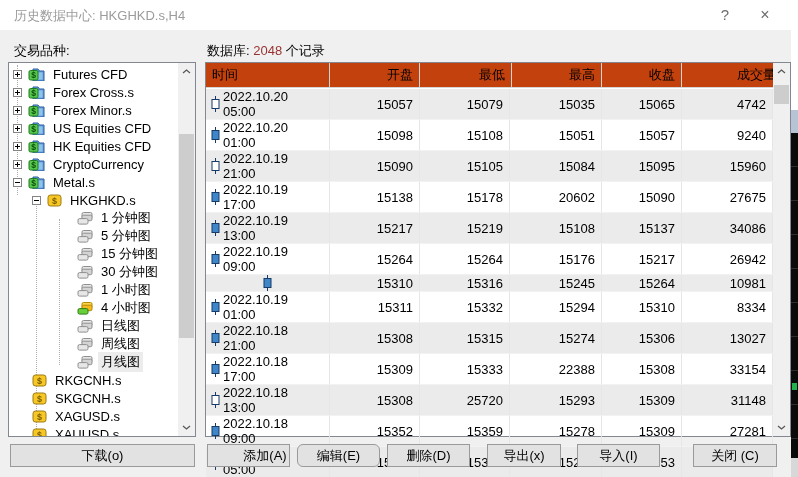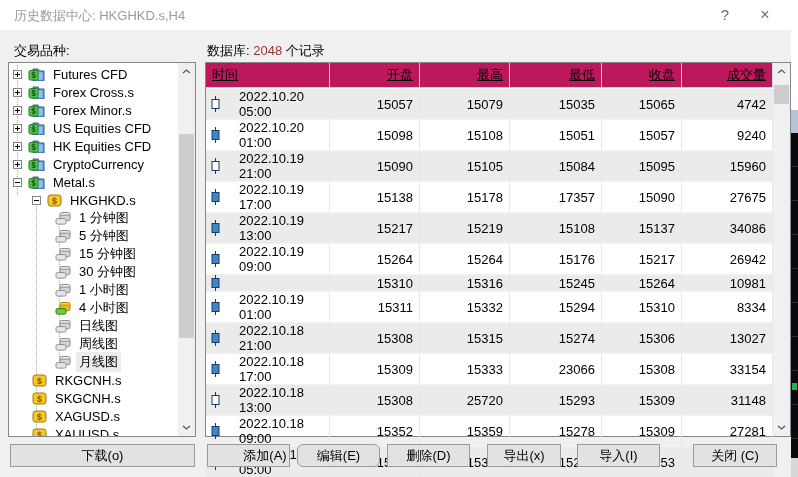--- a/index.html
+++ b/index.html
@@ -29,41 +29,41 @@
   .sarrow  { position:absolute; left:0; width:17px; height:17px; display:flex; align-items:center; justify-content:center; }
   .sarrow.up { top:0; } .sarrow.down { bottom:0; }
   .sthumb  { position:absolute; left:1px; width:15px; background:#cdcdcd; }
   .tree-thumb  { top:71px;  height:204px; }
   .table-thumb { top:22px;  height:19px; }
   
   .tree-items { position:absolute; left:0; top:2px; right:17px; bottom:0; overflow:hidden; }
   .tree-row { height:18px; display:flex; align-items:center; position:relative; white-space:nowrap; }
   .tree-row.lv1 { padding-left:4px; }
   .tree-row.lv2 { padding-left:23px; }
-  .tree-row.lv3 { padding-left:46px; }
+  .tree-row.lv3 { padding-left:68px; }
   .expand { width:9px; height:9px; margin-right:6px; flex:none; display:flex; }
   .ticon  { margin-right:5px; flex:none; display:flex; align-items:center; }
   .tlabel { padding:1px 3px; }
   .tree-row.selected .tlabel { background:#ececec; }
   .guide { position:absolute; border-left:1px dotted #aeaeae; width:0; }
   .g1 { left:8px;  top:0px;   height:130px; }
   .g2 { left:27px; top:136px; height:236px; }
   .g3 { left:50px; top:154px; height:146px; }
   
-  .thead { position:absolute; left:0; top:0; right:17px; height:25px; display:flex; background:#be185d;
-           border-bottom:1px solid #d4d4d4;text-decoration:underline; }
+  .thead { position:absolute; left:0; top:0; right:7px; height:25px; display:flex; background:#c2410c;
+           border-bottom:1px solid #d4d4d4; }
   .hcell { height:100%; display:flex; align-items:center; justify-content:flex-end;
            padding-right:6px; border-right:1px solid #d4d4d4; font-size:13px; }
   .hcell.first { justify-content:flex-start; padding-left:6px; }
   .tbody { position:absolute; left:0; top:26px; right:17px; bottom:0; display:flex; flex-direction:column; }
   .trow  { flex:1; display:flex; border-bottom:1px solid #f2f2f2; }
   .trow.odd { background:#ebebeb; }
   .tcell { display:flex; align-items:center; justify-content:flex-end; padding-right:6px;
            border-right:1px solid #e6e6e6; font-size:13px; }
-  .tcell.time { justify-content:space-between; padding-left:5px; gap:19px; }
+  .tcell.time { justify-content:center; padding-left:5px; gap:3px; }
   .c-time{width:124px;} .c-open{width:90px;} .c-high{width:90px;} .c-low{width:92px;}
   .c-close{width:80px;} .c-vol{flex:1;}
   
   .btn { position:absolute; top:444px; height:23px; background:#e2e2e2; border:1px solid #9a9a9a;
          font-size:13px; text-align:center; line-height:21px; color:#000; cursor:default; }
   .btn-download{left:10px;width:185px;} .btn-add{left:207px;width:83px;padding-left:33px;}
   .btn-edit{left:297px;width:83px;border-radius:6px;}    .btn-delete{left:387px;width:83px;}
   .btn-export{left:487px;width:74px;}  .btn-import{left:577px;width:83px;}
   .btn-close{left:693px;width:84px;}
   
@@ -371,22 +371,22 @@
           <polyline points="1,1 4.5,4 8,1" fill="none" stroke="#555" stroke-width="1.2"></polyline>
         </svg>
     </div>
   </div>
 </div>
 
 <div class="panel table-panel">
   <div class="thead" id="thead">
       <div class="hcell c-time first">时间</div>
       <div class="hcell c-open">开盘</div>
+      <div class="hcell c-low">最低</div>
       <div class="hcell c-high">最高</div>
-      <div class="hcell c-low">最低</div>
       <div class="hcell c-close">收盘</div>
       <div class="hcell c-vol">成交量</div>
     </div>
   <div class="tbody" id="tbody">
       <div class="trow odd">
         <div class="tcell time c-time">
           <span style="display: flex;">
             <svg width="9" height="16" viewBox="0 0 9 16">
               <line x1="4.5" y1="0" x2="4.5" y2="16" stroke="#173a66"></line>
               <rect x="1" y="3.5" width="7" height="9" fill="#ffffff" stroke="#173a66"></rect>
@@ -437,21 +437,21 @@
           <span style="display: flex;">
             <svg width="9" height="16" viewBox="0 0 9 16">
               <line x1="4.5" y1="0" x2="4.5" y2="16" stroke="#173a66"></line>
               <rect x="1" y="3.5" width="7" height="9" fill="#3f86c9" stroke="#173a66"></rect>
             </svg>
           </span>
           <span>2022.10.19 17:00</span>
         </div>
         <div class="tcell c-open">15138</div>
         <div class="tcell c-high">15178</div>
-        <div class="tcell c-low">17357</div>
+        <div class="tcell c-low">20602</div>
         <div class="tcell c-close">15090</div>
         <div class="tcell c-vol">27675</div>
       </div>
       <div class="trow odd">
         <div class="tcell time c-time">
           <span style="display: flex;">
             <svg width="9" height="16" viewBox="0 0 9 16">
               <line x1="4.5" y1="0" x2="4.5" y2="16" stroke="#173a66"></line>
               <rect x="1" y="3.5" width="7" height="9" fill="#3f86c9" stroke="#173a66"></rect>
             </svg>
@@ -532,21 +532,21 @@
           <span style="display: flex;">
             <svg width="9" height="16" viewBox="0 0 9 16">
               <line x1="4.5" y1="0" x2="4.5" y2="16" stroke="#173a66"></line>
               <rect x="1" y="3.5" width="7" height="9" fill="#3f86c9" stroke="#173a66"></rect>
             </svg>
           </span>
           <span>2022.10.18 17:00</span>
         </div>
         <div class="tcell c-open">15309</div>
         <div class="tcell c-high">15333</div>
-        <div class="tcell c-low">23066</div>
+        <div class="tcell c-low">22388</div>
         <div class="tcell c-close">15308</div>
         <div class="tcell c-vol">33154</div>
       </div>
       <div class="trow odd">
         <div class="tcell time c-time">
           <span style="display: flex;">
             <svg width="9" height="16" viewBox="0 0 9 16">
               <line x1="4.5" y1="0" x2="4.5" y2="16" stroke="#173a66"></line>
               <rect x="1" y="3.5" width="7" height="9" fill="#ffffff" stroke="#173a66"></rect>
             </svg>

